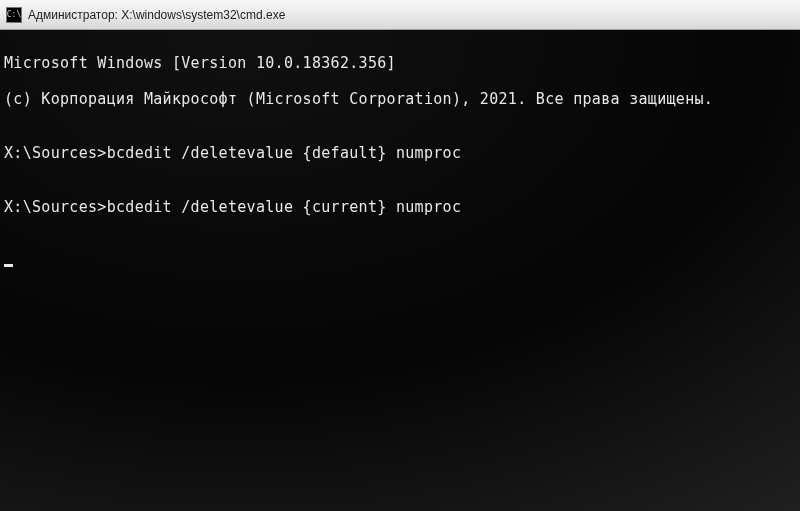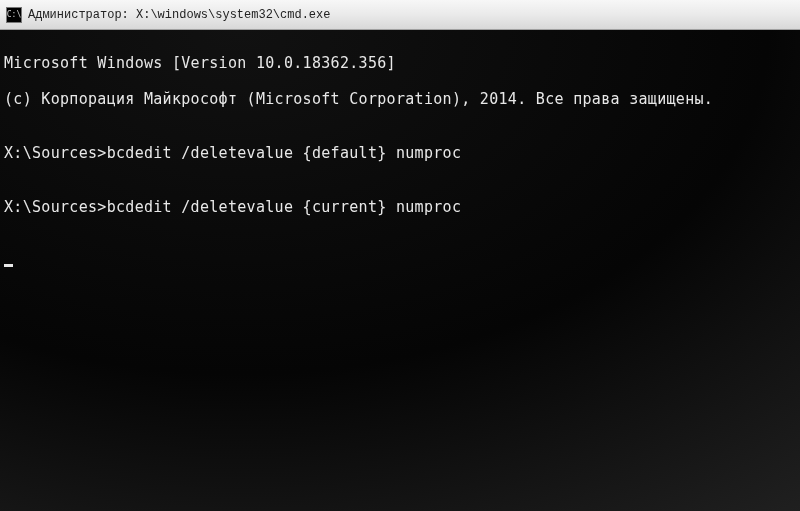--- a/index.html
+++ b/index.html
@@ -41,21 +41,20 @@
     align-items: center;
     justify-content: center;
     color: #ccc;
     font-size: 8px;
     font-family: Consolas, monospace;
     line-height: 1;
   }
   .titlebar .title-text {
     white-space: nowrap;
     overflow: hidden;
-    font-family: Liberation Mono, monospace;
   }
   .terminal {
     flex: 1;
     background: radial-gradient(ellipse 120% 130% at 30% 0%, #111 0%, #050505 55%, #222 100%);
     color: #e8e8e8;
     font-size: 15px;
     line-height: 18px;
     padding: 6px 4px;
     white-space: pre;
     letter-spacing: 0.3px;
@@ -79,21 +78,21 @@
 
 <div class="window">
 
   <div class="titlebar">
     <div class="cmd-icon">C:\</div>
     <div class="title-text">Администратор: X:\windows\system32\cmd.exe</div>
   </div>
 
   <div class="terminal">
 <span class="line">Microsoft Windows [Version 10.0.18362.356]</span>
-<span class="line">(c) Корпорация Майкрософт (Microsoft Corporation), 2014. Все права защищены.</span>
+<span class="line">(c) Корпорация Майкрософт (Microsoft Corporation), 2021. Все права защищены.</span>
 <span class="line"></span>
 <span class="line">X:\Sources&gt;bcdedit /deletevalue {default} numproc</span>
 <span class="line"></span>
 <span class="line">X:\Sources&gt;bcdedit /deletevalue {current} numproc</span>
 <span class="line"></span>
 <span class="line"><span class="cursor"></span></span>
   </div>
 
 </div>
 

